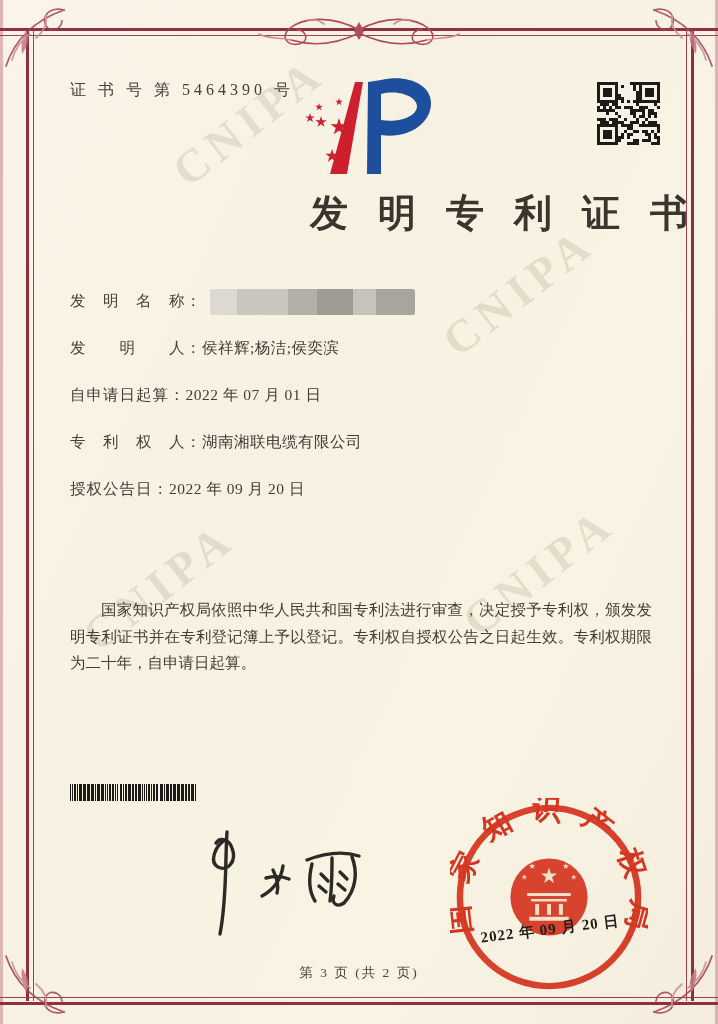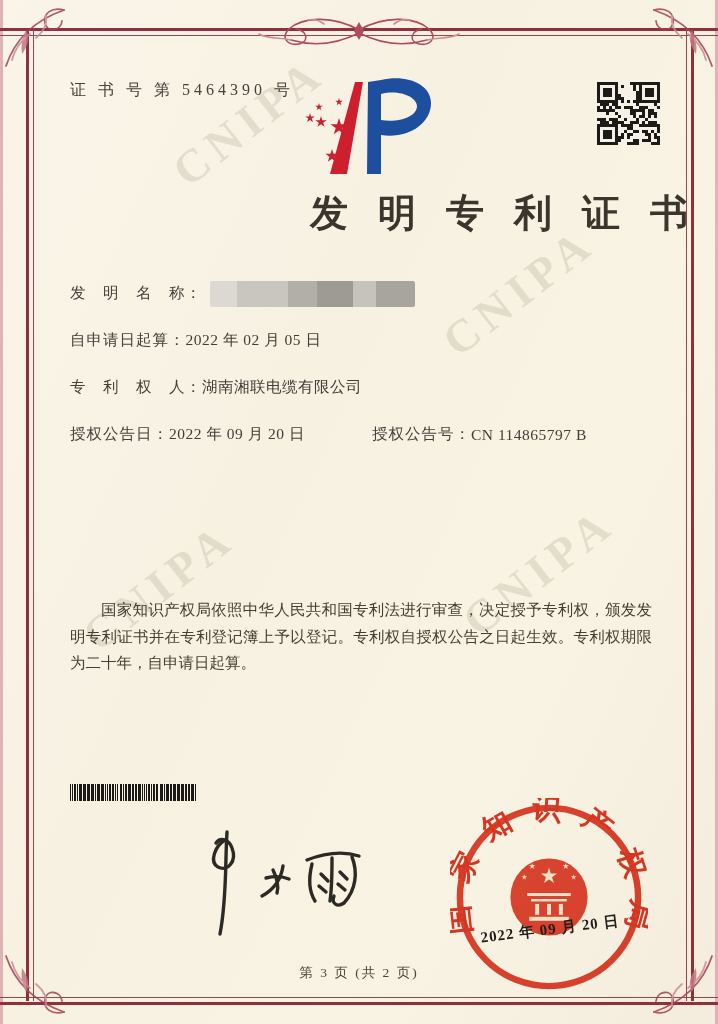--- a/index.html
+++ b/index.html
@@ -32,21 +32,21 @@
   .cert-no{position:absolute;left:70px;top:80px;font-size:16px;letter-spacing:4px;color:#46413a;}
   .logo{position:absolute;left:283px;top:70px;width:155px;height:112px;}
   .qr{position:absolute;left:597px;top:82px;width:63px;height:63px;background:#f6f1e6;
       display:grid;grid-template-columns:repeat(21,3px);grid-template-rows:repeat(21,3px);}
   .qr div{width:3px;height:3px;}
   .qr .d{background:#1d1b18;}
   
   .title{position:absolute;left:0;right:0;top:188px;margin:0;text-align:right;
          font-size:38px;font-weight:600;letter-spacing:30px;text-indent:30px;color:#3a362e;}
   
-  .fields{position:absolute;left:70px;top:270px;width:560px;}
+  .fields{position:absolute;left:70px;top:278px;width:560px;}
   .frow{position:relative;height:47px;display:flex;align-items:center;
         font-size:15.5px;color:#45403a;}
   .flabel{white-space:pre;letter-spacing:1px;}
   .fvalue{letter-spacing:.5px;color:#413c35;}
   .redact{width:205px;height:26px;margin-left:8px;border-radius:2px;filter:blur(.6px);
           background:linear-gradient(90deg,#dcd9d2 0 13%,#c9c6bf 13% 38%,#b2afa8 38% 52%,
                      #9e9b94 52% 70%,#c6c3bc 70% 81%,#a8a59e 81% 100%);}
   .pair2{position:absolute;left:302px;display:flex;align-items:center;}
   
   .bodytext{position:absolute;left:70px;right:66px;top:598px;
@@ -599,34 +599,34 @@
     </div>
 
   <h1 class="title">发明专利证书</h1>
 
   <div class="fields">
     <div class="frow">
       <span class="flabel">发　明　名　称：</span>
       <span class="redact"></span>
     </div>
     <div class="frow">
+      <span class="flabel">发　　明　　人：</span>
+      <span class="fvalue">侯祥辉;杨洁;侯奕滨</span>
+    </div>
+    <div class="frow">
       <span class="flabel">自申请日起算：</span>
-      <span class="fvalue">2022 年 02 月 05 日</span>
+      <span class="fvalue">2022 年 07 月 01 日</span>
     </div>
     <div class="frow">
       <span class="flabel">专　利　权　人：</span>
       <span class="fvalue">湖南湘联电缆有限公司</span>
     </div>
     <div class="frow">
       <span class="flabel">授权公告日：</span>
       <span class="fvalue">2022 年 09 月 20 日</span>
-      <span class="pair2">
-        <span class="flabel">授权公告号：</span>
-        <span class="fvalue">CN 114865797 B</span>
-      </span>
     </div>
   </div>
 
   <div class="bodytext">
     <p>国家知识产权局依照中华人民共和国专利法进行审查，决定授予专利权，颁发发明专利证书并在专利登记簿上予以登记。专利权自授权公告之日起生效。专利权期限为二十年，自申请日起算。</p>
   </div>
 
   <div class="barcode" id="barcode">
       <span style="width: 1px; margin-right: 1px;"></span>
       <span style="width: 1px; margin-right: 1px;"></span>

